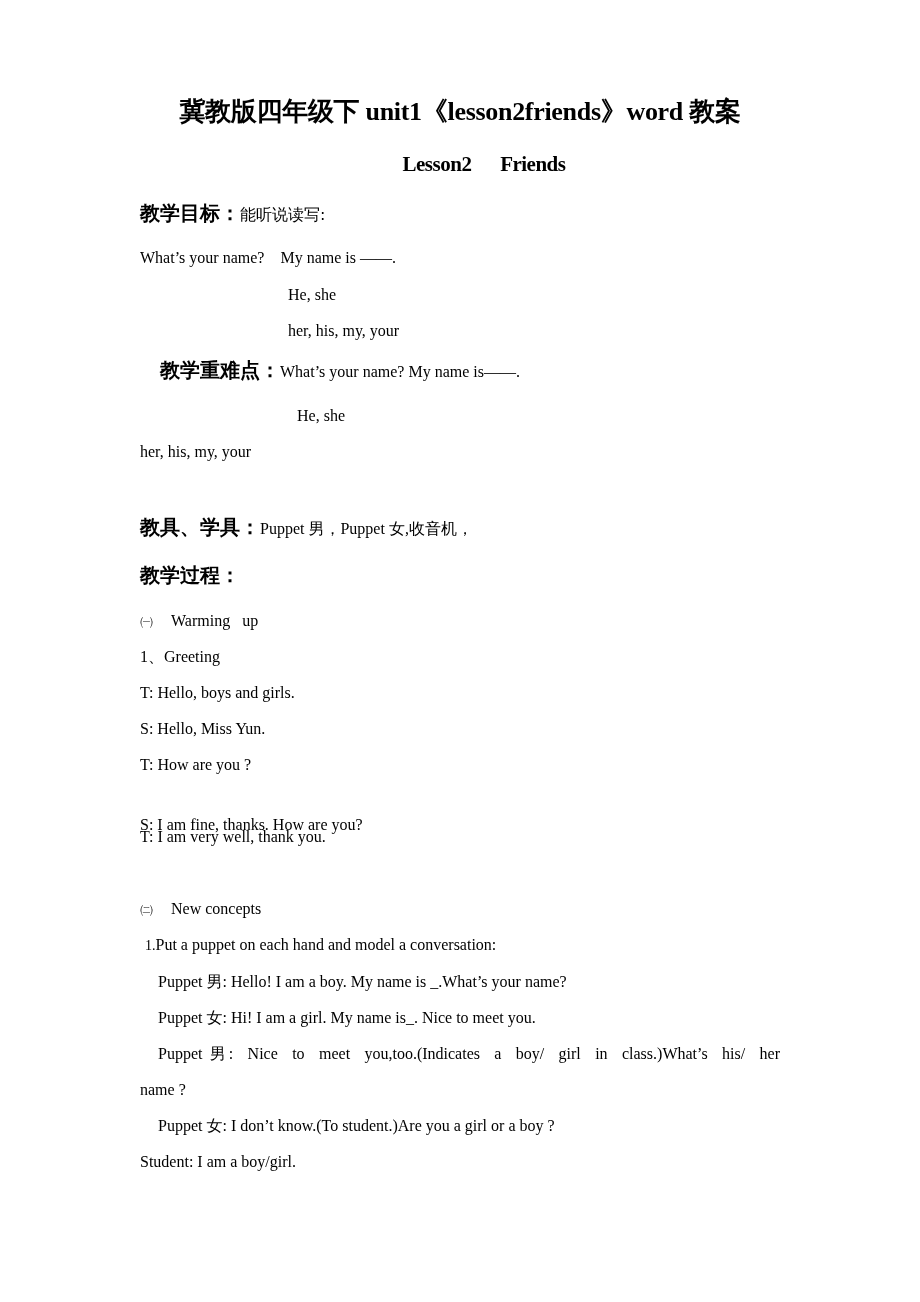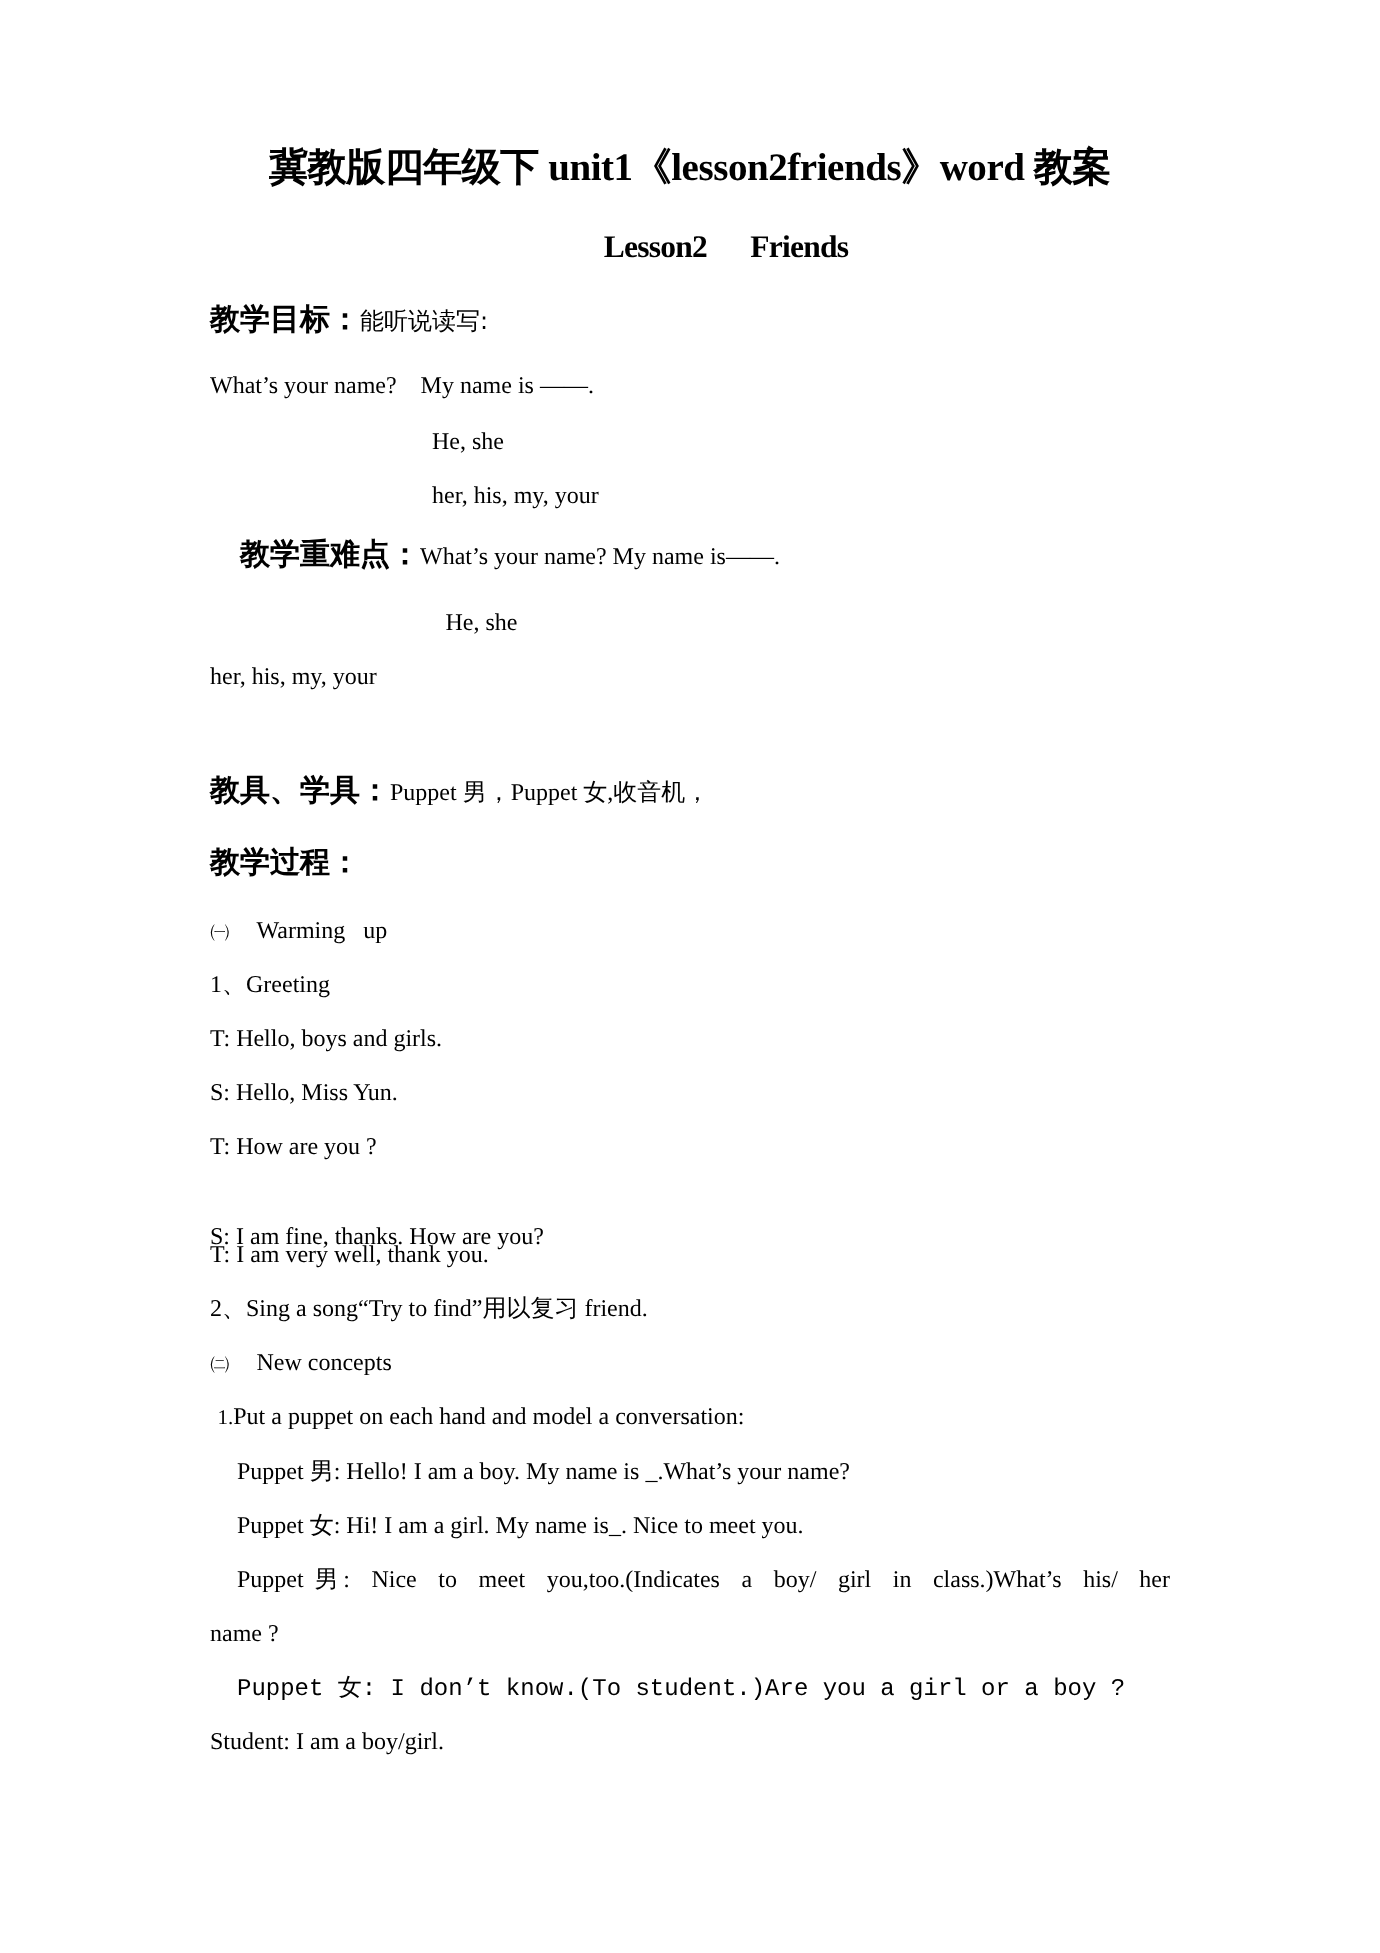--- a/index.html
+++ b/index.html
@@ -64,30 +64,29 @@
     <span style="font-size:13px; font-family:'DejaVu Sans',sans-serif;">㈠</span><span style="display:inline-block; width:18px;"></span><span style="white-space:pre;">Warming   up</span>
   </div>
   <div class="line" style="left:140px; top:646px;">1、Greeting</div>
 
   <div class="line" style="left:140px; top:682px;">T: Hello, boys and girls.</div>
   <div class="line" style="left:140px; top:718px;">S: Hello, Miss Yun.</div>
   <div class="line" style="left:140px; top:754px;">T: How are you ?</div>
   <div class="line" style="left:140px; top:790px;margin-top:24px;">S: I am fine, thanks. How are you?</div>
   <div class="line" style="left:140px; top:826px;">T: I am very well, thank you.</div>
 
-  <div class="line" style="left:140px; top:862px;">2、Sing a song“Try to find”用以复习 friend.</div>
 
   <div class="line" style="left:140px; top:898px;">
     <span style="font-size:13px; font-family:'DejaVu Sans',sans-serif;">㈡</span><span style="display:inline-block; width:18px;"></span><span>New concepts</span>
   </div>
 
   <div class="line" style="left:145px; top:934px;">
     <span style="font-size:14px;">1.</span><span>Put a puppet on each hand and model a conversation:</span>
   </div>
 
   <div class="line" style="left:158px; top:1007px;">Puppet 女: Hi! I am a girl. My name is_. Nice to meet you.</div>
   <div class="line" style="left:158px; top:971px;">Puppet 男: Hello! I am a boy. My name is _.What’s your name?</div>
   <div class="justify" style="left:158px; top:1043px; width:622px; white-space:pre;">Puppet 男:  Nice  to  meet  you,too.(Indicates  a  boy/  girl  in  class.)What’s  his/  her</div>
   <div class="line" style="left:140px; top:1079px;">name ?</div>
-  <div class="line" style="left:158px; top:1115px;font-family:Liberation Mono, monospace;">Puppet 女: I don’t know.(To student.)Are you a girl or a boy ?</div>
+  <div class="line" style="left:158px; top:1115px;">Puppet 女: I don’t know.(To student.)Are you a girl or a boy ?</div>
   <div class="line" style="left:140px; top:1151px;">Student: I am a boy/girl.</div>
 
 </div>
 
 </body></html>

